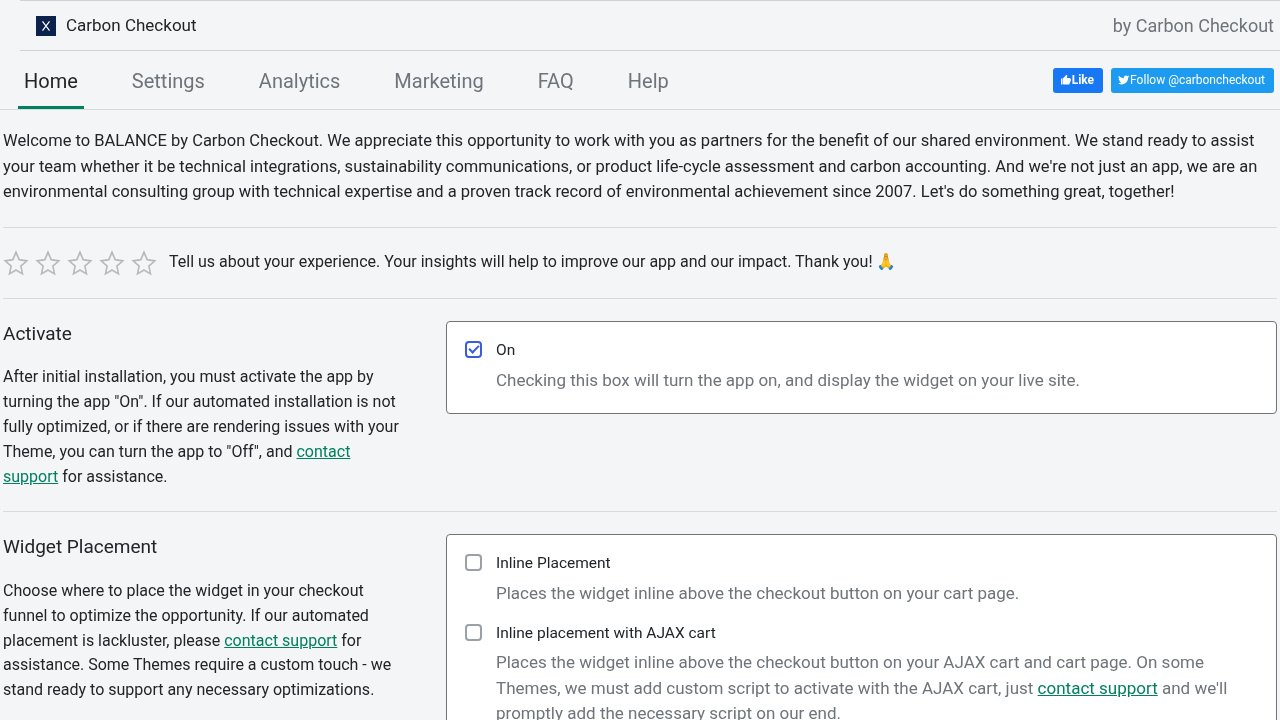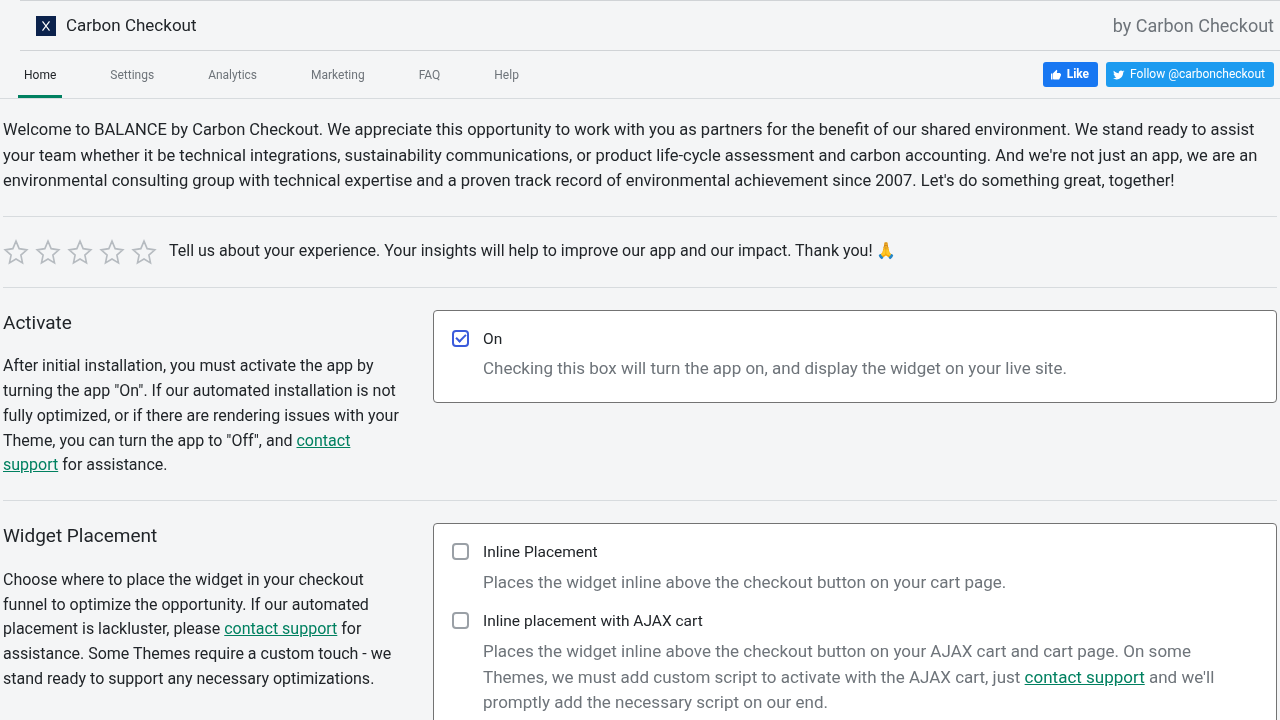--- a/index.html
+++ b/index.html
@@ -33,53 +33,52 @@
     display: flex;
     align-items: center;
     justify-content: space-between;
     padding: 0 6px 0 18px;
     border-bottom: 1px solid #d7dbde;
   }
   .tabs { display: flex; gap: 42px; align-items: center; }
   .tab {
     padding: 16px 6px 14px 6px;
     color: #6e747a;
-    font-size: 12px;
+    font-size: 20px;
     cursor: pointer;
   }
   .tab.active {
     color: #212529;
     border-bottom: 3px solid #008060;
     padding-bottom: 11px;
     font-weight: 400;
   }
   .social-buttons { display: flex; gap: 8px; align-items: center; }
   .social-btn {
     background: #1877f2;
     color: #fff;
     font-size: 12px;
     font-weight: bold;
     border-radius: 3px;
     padding: 4px 9px 4px 7px;
     display: inline-flex;
     align-items: center;
-    gap: 5px;
     cursor: pointer;
   }
   .social-btn.tw { background: #1d9bf0; font-weight: normal; }
   .thumb { width: 12px; height: 12px; }
   .content { padding: 18px 3px 20px 3px; }
   .intro { color: #212529; font-size: 16.5px; line-height: 1.55; }
   .divider { border: none; border-top: 1px solid #d7dbde; margin: 22px 0; }
   .rating-row { display: flex; align-items: flex-end; gap: 12px; margin-bottom: 4px;}
   .stars { display: flex; gap: 6px; }
   .star { width: 26px; height: 26px; cursor: pointer; }
   .rating-text { color: #212529; font-size: 16px; padding-bottom: 2px;}
   .emoji-pray { font-size: 16px; }
-  .section { display: flex; gap: 25px; align-items: flex-start; }
+  .section { display: flex; gap: 38px; align-items: flex-start; }
   .section-left { width: 405px; flex: 0 0 405px; }
   .section-title { font-size: 19px; font-weight: 400; margin-bottom: 18px; }
   .section-desc { color: #212529; font-size: 16px; line-height: 1.55; }
   .link { color: #008060; text-decoration: underline; cursor: pointer; }
   .section-right { flex: 1; }
   .card {
     background: #ffffff;
     border: 1px solid #737373;
     border-radius: 4px;
     padding: 18px 18px 18px 18px;

